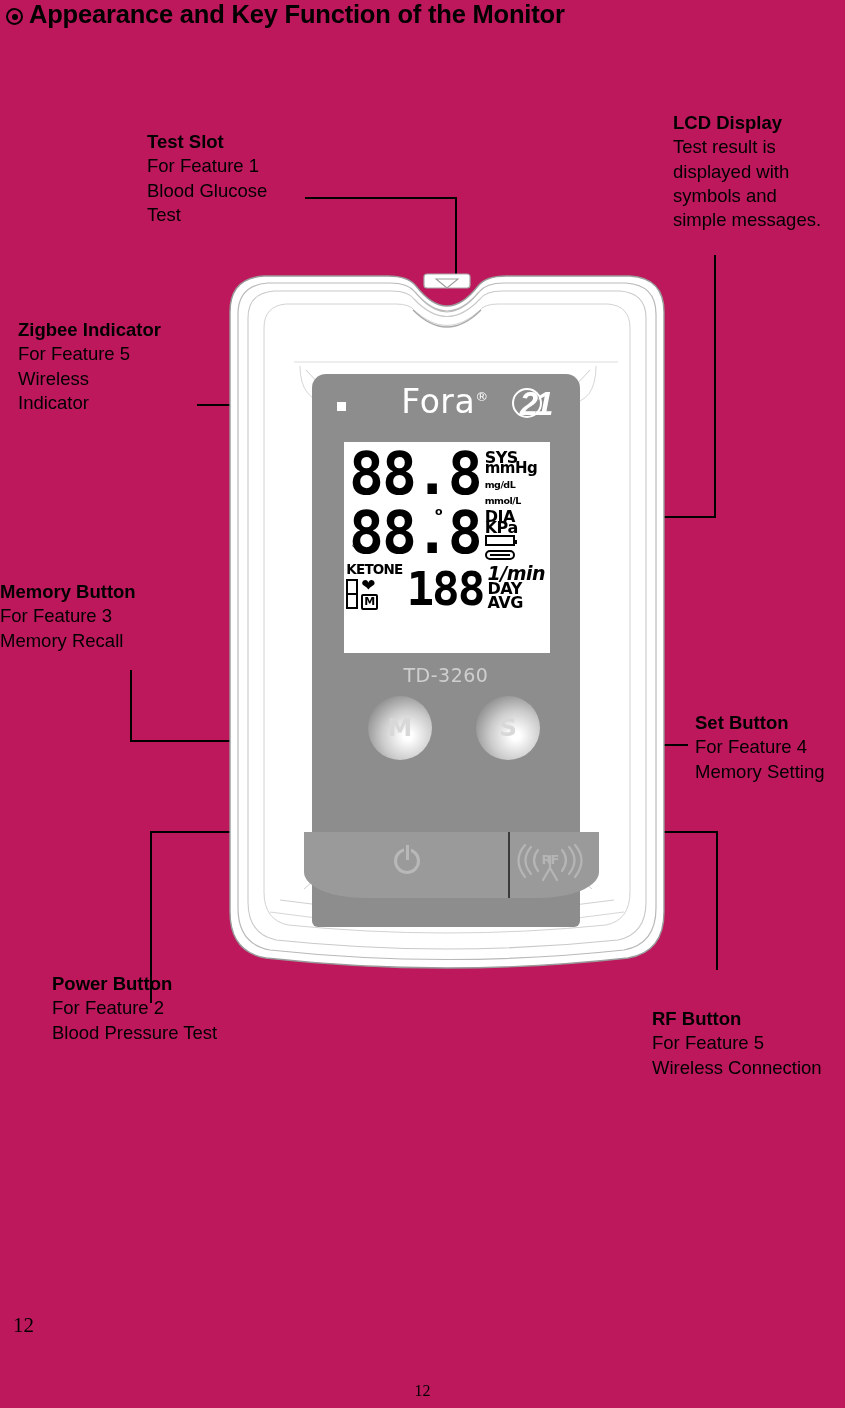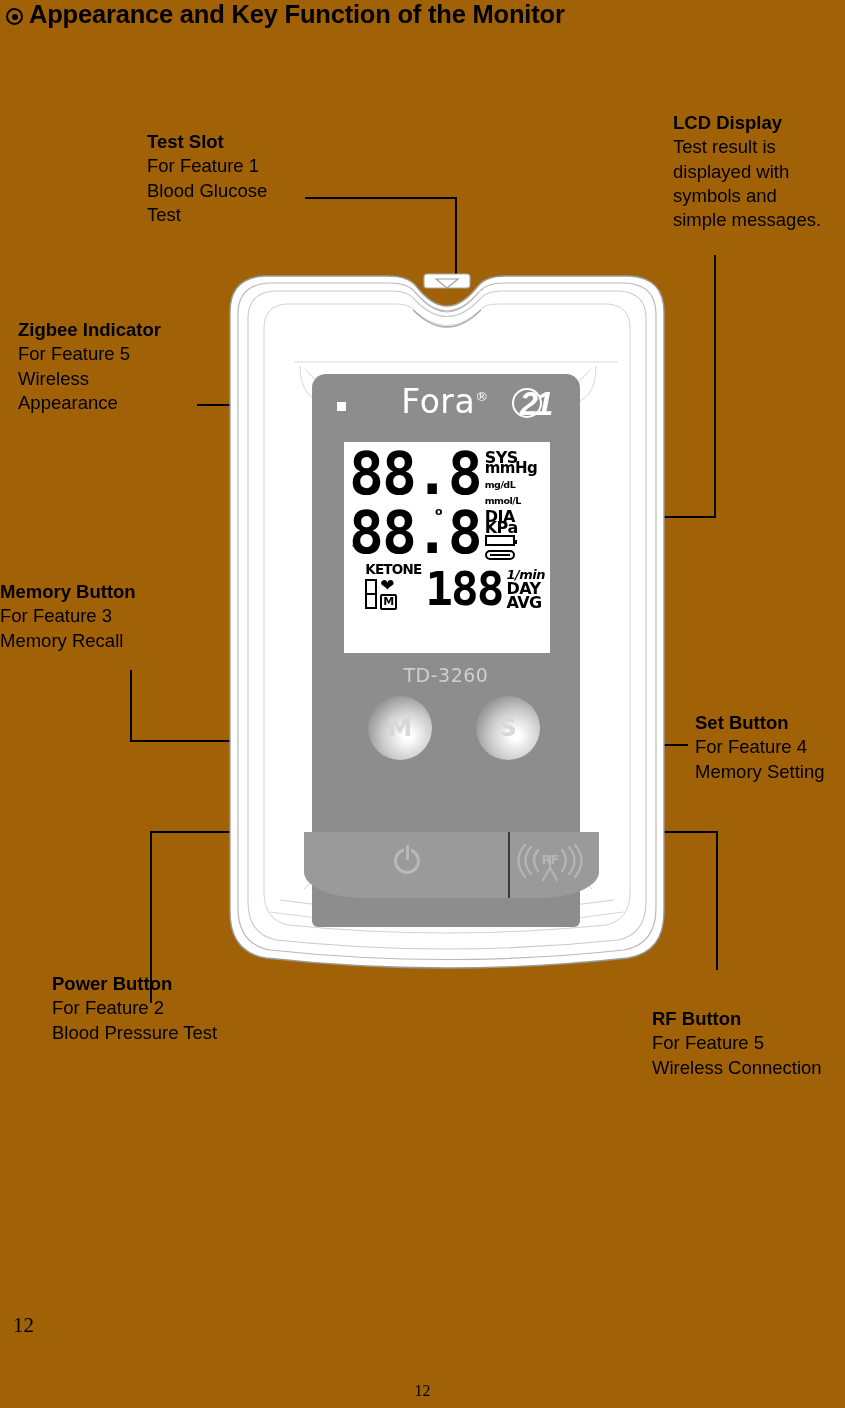--- a/index.html
+++ b/index.html
@@ -9,21 +9,21 @@
   }
   body {
     font-family: "Liberation Sans", sans-serif;
     color: #000000;
   }
   #page {
     position: relative;
     width: 845px;
     height: 1408px;
     overflow: hidden;
-    background: #a16207;
+    background: #be185d;
   }
 
   
   .page-title {
     position: absolute;
     left: 6px;
     top: 0px;
     font-size: 25.5px;
     font-weight: bold;
     letter-spacing: -0.2px;
@@ -232,21 +232,21 @@
   }
   .seg-188 {
     font-size: 46px;
     font-weight: bold;
     line-height: 41px;
     letter-spacing: -2px;
     font-family: "DejaVu Sans Mono", monospace;
     margin-left: 4px;
   }
   .right-units { margin-left: 4px; line-height: 14px; }
-  .ru1 { font-size: 13px; font-weight: bold; font-style: italic; letter-spacing: -0.5px;}
+  .ru1 { font-size: 19px; font-weight: bold; font-style: italic; letter-spacing: -0.5px;}
   .ru2 { font-size: 16px; font-weight: bold; display: block; letter-spacing: -0.5px;}
   .ru3 { font-size: 16px; font-weight: bold; display: block; letter-spacing: -0.5px;}
 
   .batt-icon {
     width: 30px; height: 11px;
     border: 2px solid #000;
     box-sizing: border-box;
     position: relative;
     margin-top: 2px;
   }
@@ -395,21 +395,21 @@
     <span class="ln">symbols and</span>
     <span class="ln">simple messages.</span>
   </div>
   <div class="lead-v" style="left:714px; top:255px; height:262px;"></div>
   <div class="lead-h" style="left:555px; top:516px; width:161px;"></div>
 
   <div class="callout" style="left:18px; top:318px;">
     <span class="ttl">Zigbee Indicator</span>
     <span class="ln">For Feature 5</span>
     <span class="ln">Wireless</span>
-    <span class="ln">Appearance</span>
+    <span class="ln">Indicator</span>
   </div>
   <div class="lead-h" style="left:197px; top:404px; width:123px;"></div>
 
   <div class="callout" style="left:0px; top:580px;">
     <span class="ttl">Memory Button</span>
     <span class="ln">For Feature 3</span>
     <span class="ln">Memory Recall</span>
   </div>
   <div class="lead-v" style="left:130px; top:670px; height:72px;"></div>
   <div class="lead-h" style="left:130px; top:740px; width:192px;"></div>

